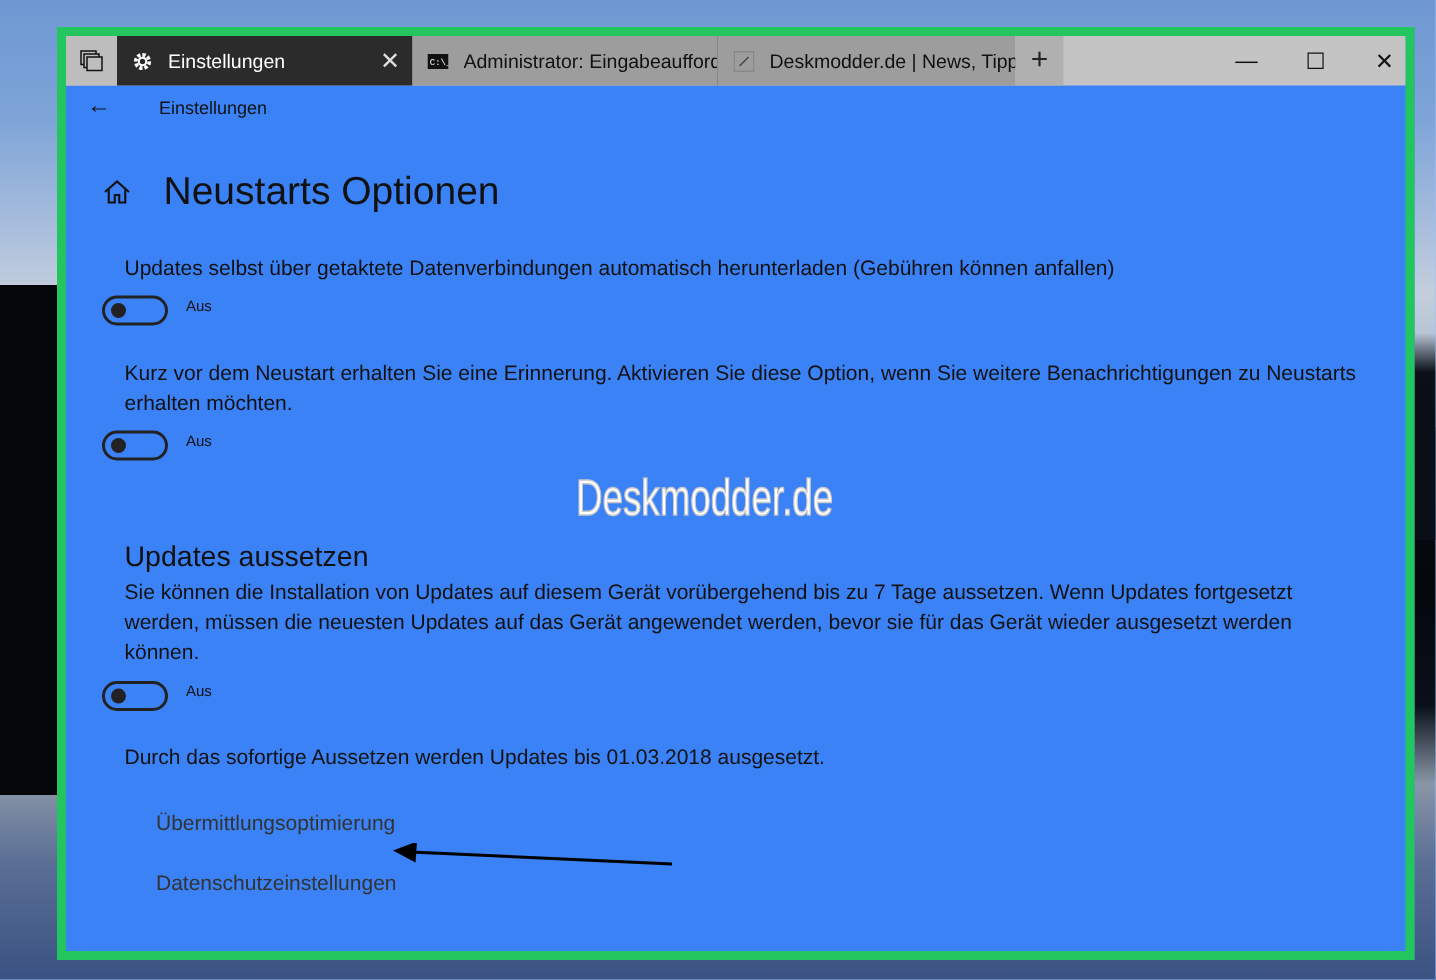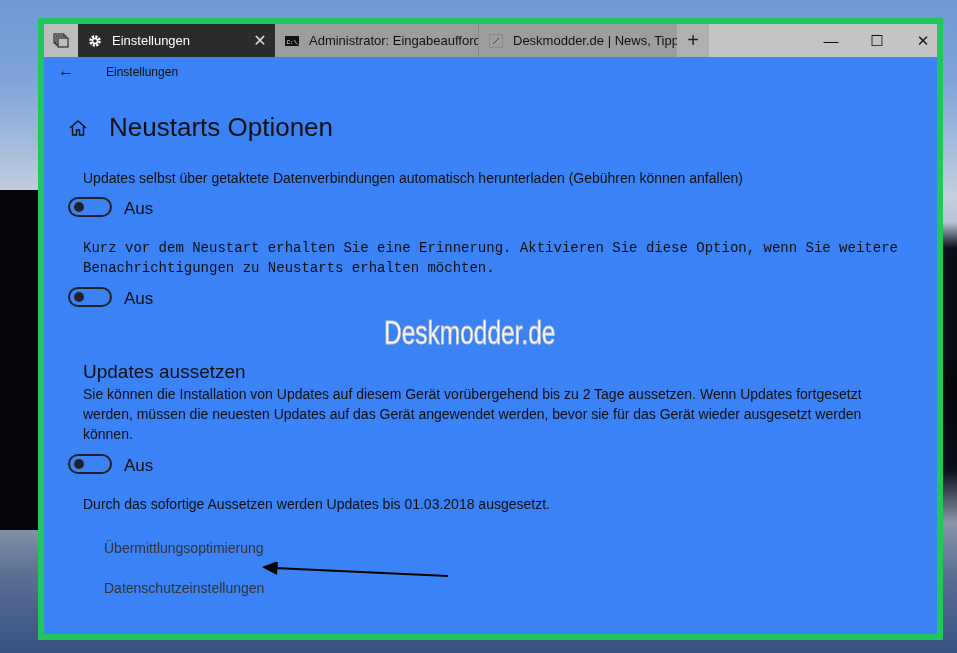--- a/index.html
+++ b/index.html
@@ -27,21 +27,21 @@
   .winctl { position:absolute; top:0; height:33px; width:46px; display:flex; align-items:center; justify-content:center; color:#111; font-size:15px; }
   .navrow { position:absolute; top:33px; left:0; width:100%; height:30px; }
   .back { position:absolute; left:14px; top:5px; font-size:16px; color:#111; }
   .navtitle { position:absolute; left:62px; top:8px; font-size:12px; color:#111; }
   .content { position:absolute; left:0; top:63px; width:100%; }
   .home { position:absolute; left:24px; top:31px; width:20px; height:20px; }
   h1 { position:absolute; left:65px; top:25px; margin:0; font-size:26px; font-weight:normal; color:#111; }
   .text { position:absolute; left:24px; font-size:14px; color:#111; line-height:20px; width:830px;margin-left:15px; }
   .toggle { position:absolute; left:24px; width:44px; height:20px; border:2px solid #222; border-radius:11px; box-sizing:border-box; }
   .toggle .knob { position:absolute; left:4px; top:3px; width:10px; height:10px; border-radius:50%; background:#222; }
-  .tlabel2 { position:absolute; left:80px; font-size:17px; color:#111; }
+  .tlabel2 { position:absolute; left:80px; font-size:10px; color:#111; }
   h2 { position:absolute; left:23px; margin:16px; font-size:19px; font-weight:normal; color:#111; }
   .link { position:absolute; left:24px; font-size:14px; color:#333;margin-left:36px; }
   .watermark { position:absolute; left:340px; top:226px; font-size:34px; color:#fff; -webkit-text-stroke:1px #c8c8c8; font-family:"Liberation Sans Narrow","Liberation Sans",sans-serif; transform:scaleX(0.72); transform-origin:left; letter-spacing:0px; }
   .arrow { position:absolute; left:218px; top:475px; }
 </style>
 </head>
 <body>
 
 <div class="treeline"></div>
 <div class="treeline-r"></div>
@@ -99,30 +99,30 @@
         <path d="M2 10 L10 3 L18 10 M4.5 8 V17 H8.5 V12 H11.5 V17 H15.5 V8" fill="none" stroke="#111" stroke-width="1.4"></path>
       </svg>
     <h1>Neustarts Optionen</h1>
 
     <div class="text" style="top:81px;">Updates selbst über getaktete Datenverbindungen automatisch herunterladen (Gebühren können anfallen)</div>
     <div class="toggle" style="top:110px;">
         <div class="knob"></div>
       </div>
     <span class="tlabel2" style="top:112px;">Aus</span>
 
-    <div class="text" style="top:151px;font-family:Liberation Mono, monospace;">Kurz vor dem Neustart erhalten Sie eine Erinnerung. Aktivieren Sie diese Option, wenn Sie weitere Benachrichtigungen zu Neustarts erhalten möchten.</div>
+    <div class="text" style="top:151px;">Kurz vor dem Neustart erhalten Sie eine Erinnerung. Aktivieren Sie diese Option, wenn Sie weitere Benachrichtigungen zu Neustarts erhalten möchten.</div>
     <div class="toggle" style="top:200px;">
         <div class="knob"></div>
       </div>
     <span class="tlabel2" style="top:202px;">Aus</span>
 
     <div class="watermark">Deskmodder.de</div>
 
     <h2 style="top:258px;">Updates aussetzen</h2>
-    <div class="text" style="top:297px;">Sie können die Installation von Updates auf diesem Gerät vorübergehend bis zu 2 Tage aussetzen. Wenn Updates fortgesetzt werden, müssen die neuesten Updates auf das Gerät angewendet werden, bevor sie für das Gerät wieder ausgesetzt werden können.</div>
+    <div class="text" style="top:297px;">Sie können die Installation von Updates auf diesem Gerät vorübergehend bis zu 7 Tage aussetzen. Wenn Updates fortgesetzt werden, müssen die neuesten Updates auf das Gerät angewendet werden, bevor sie für das Gerät wieder ausgesetzt werden können.</div>
     <div class="toggle" style="top:367px;">
         <div class="knob"></div>
       </div>
     <span class="tlabel2" style="top:369px;">Aus</span>
     <div class="text" style="top:407px;">Durch das sofortige Aussetzen werden Updates bis 01.03.2018 ausgesetzt.</div>
 
     <a class="link" style="top:453px;">Übermittlungsoptimierung</a>
     <svg class="arrow" width="190" height="20" viewBox="0 0 190 20">
         <line x1="12" y1="6" x2="186" y2="14" stroke="#000" stroke-width="2"></line>
         <polygon points="0,5 16,-1 15,13" fill="#000"></polygon>

